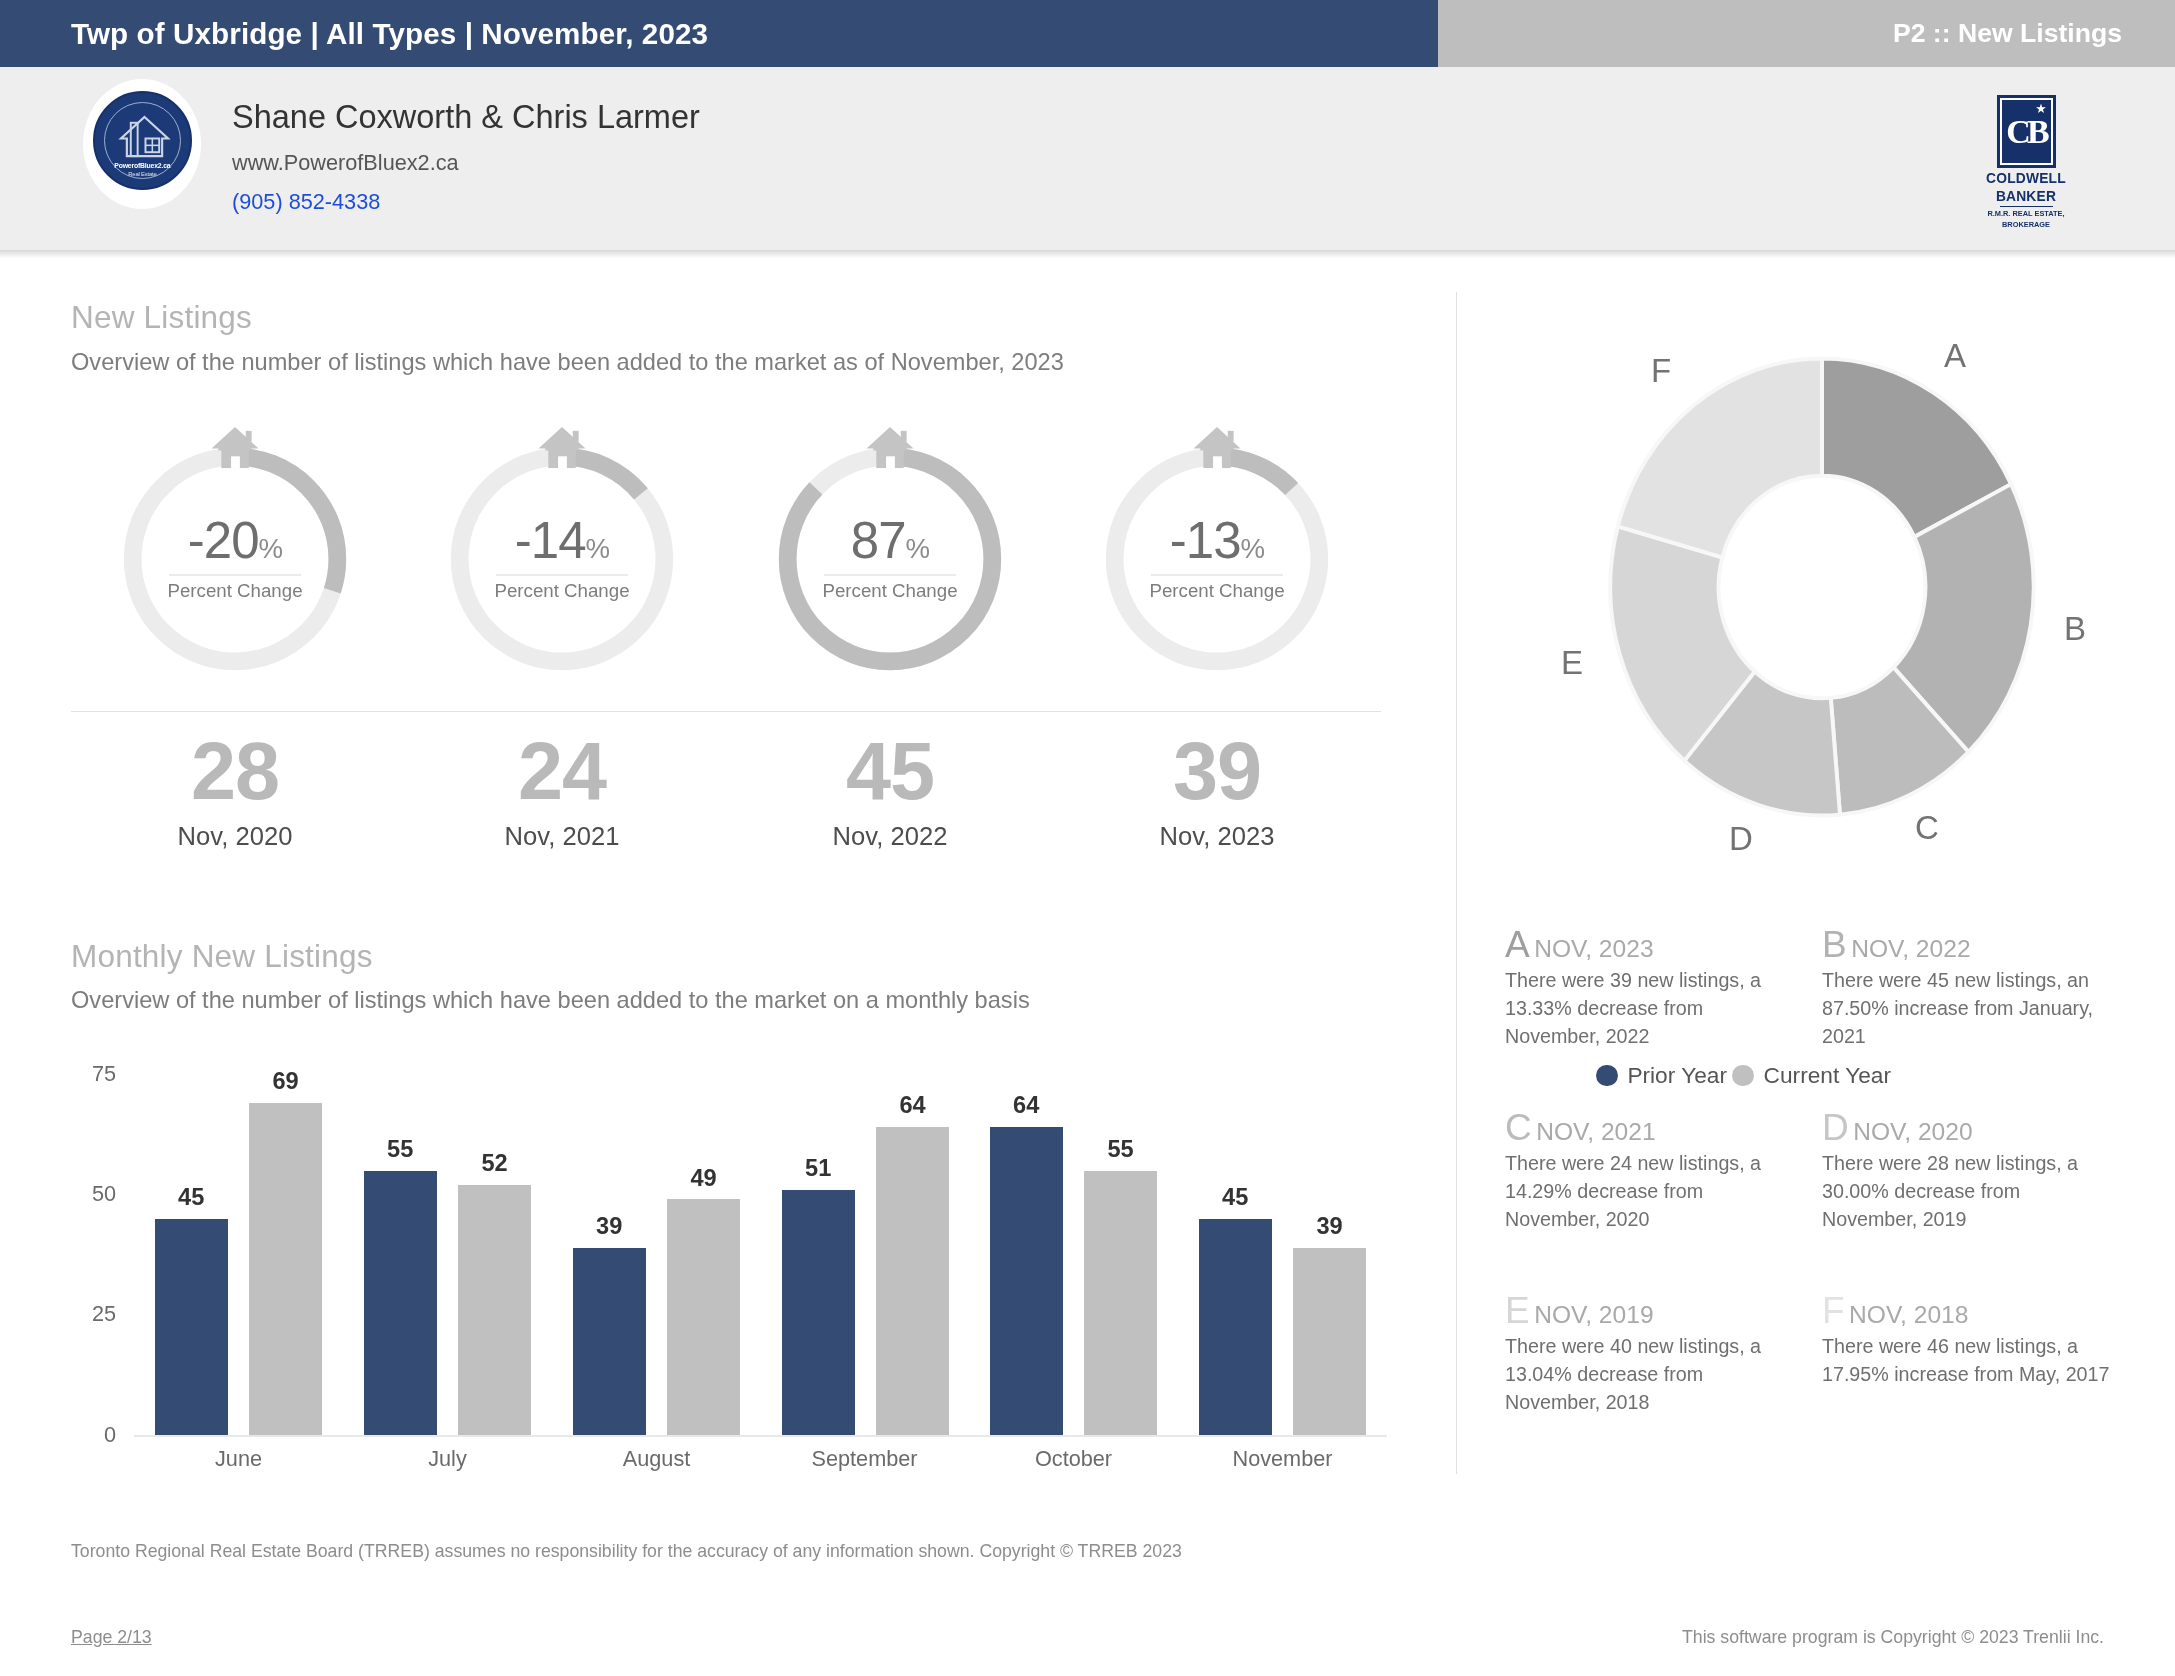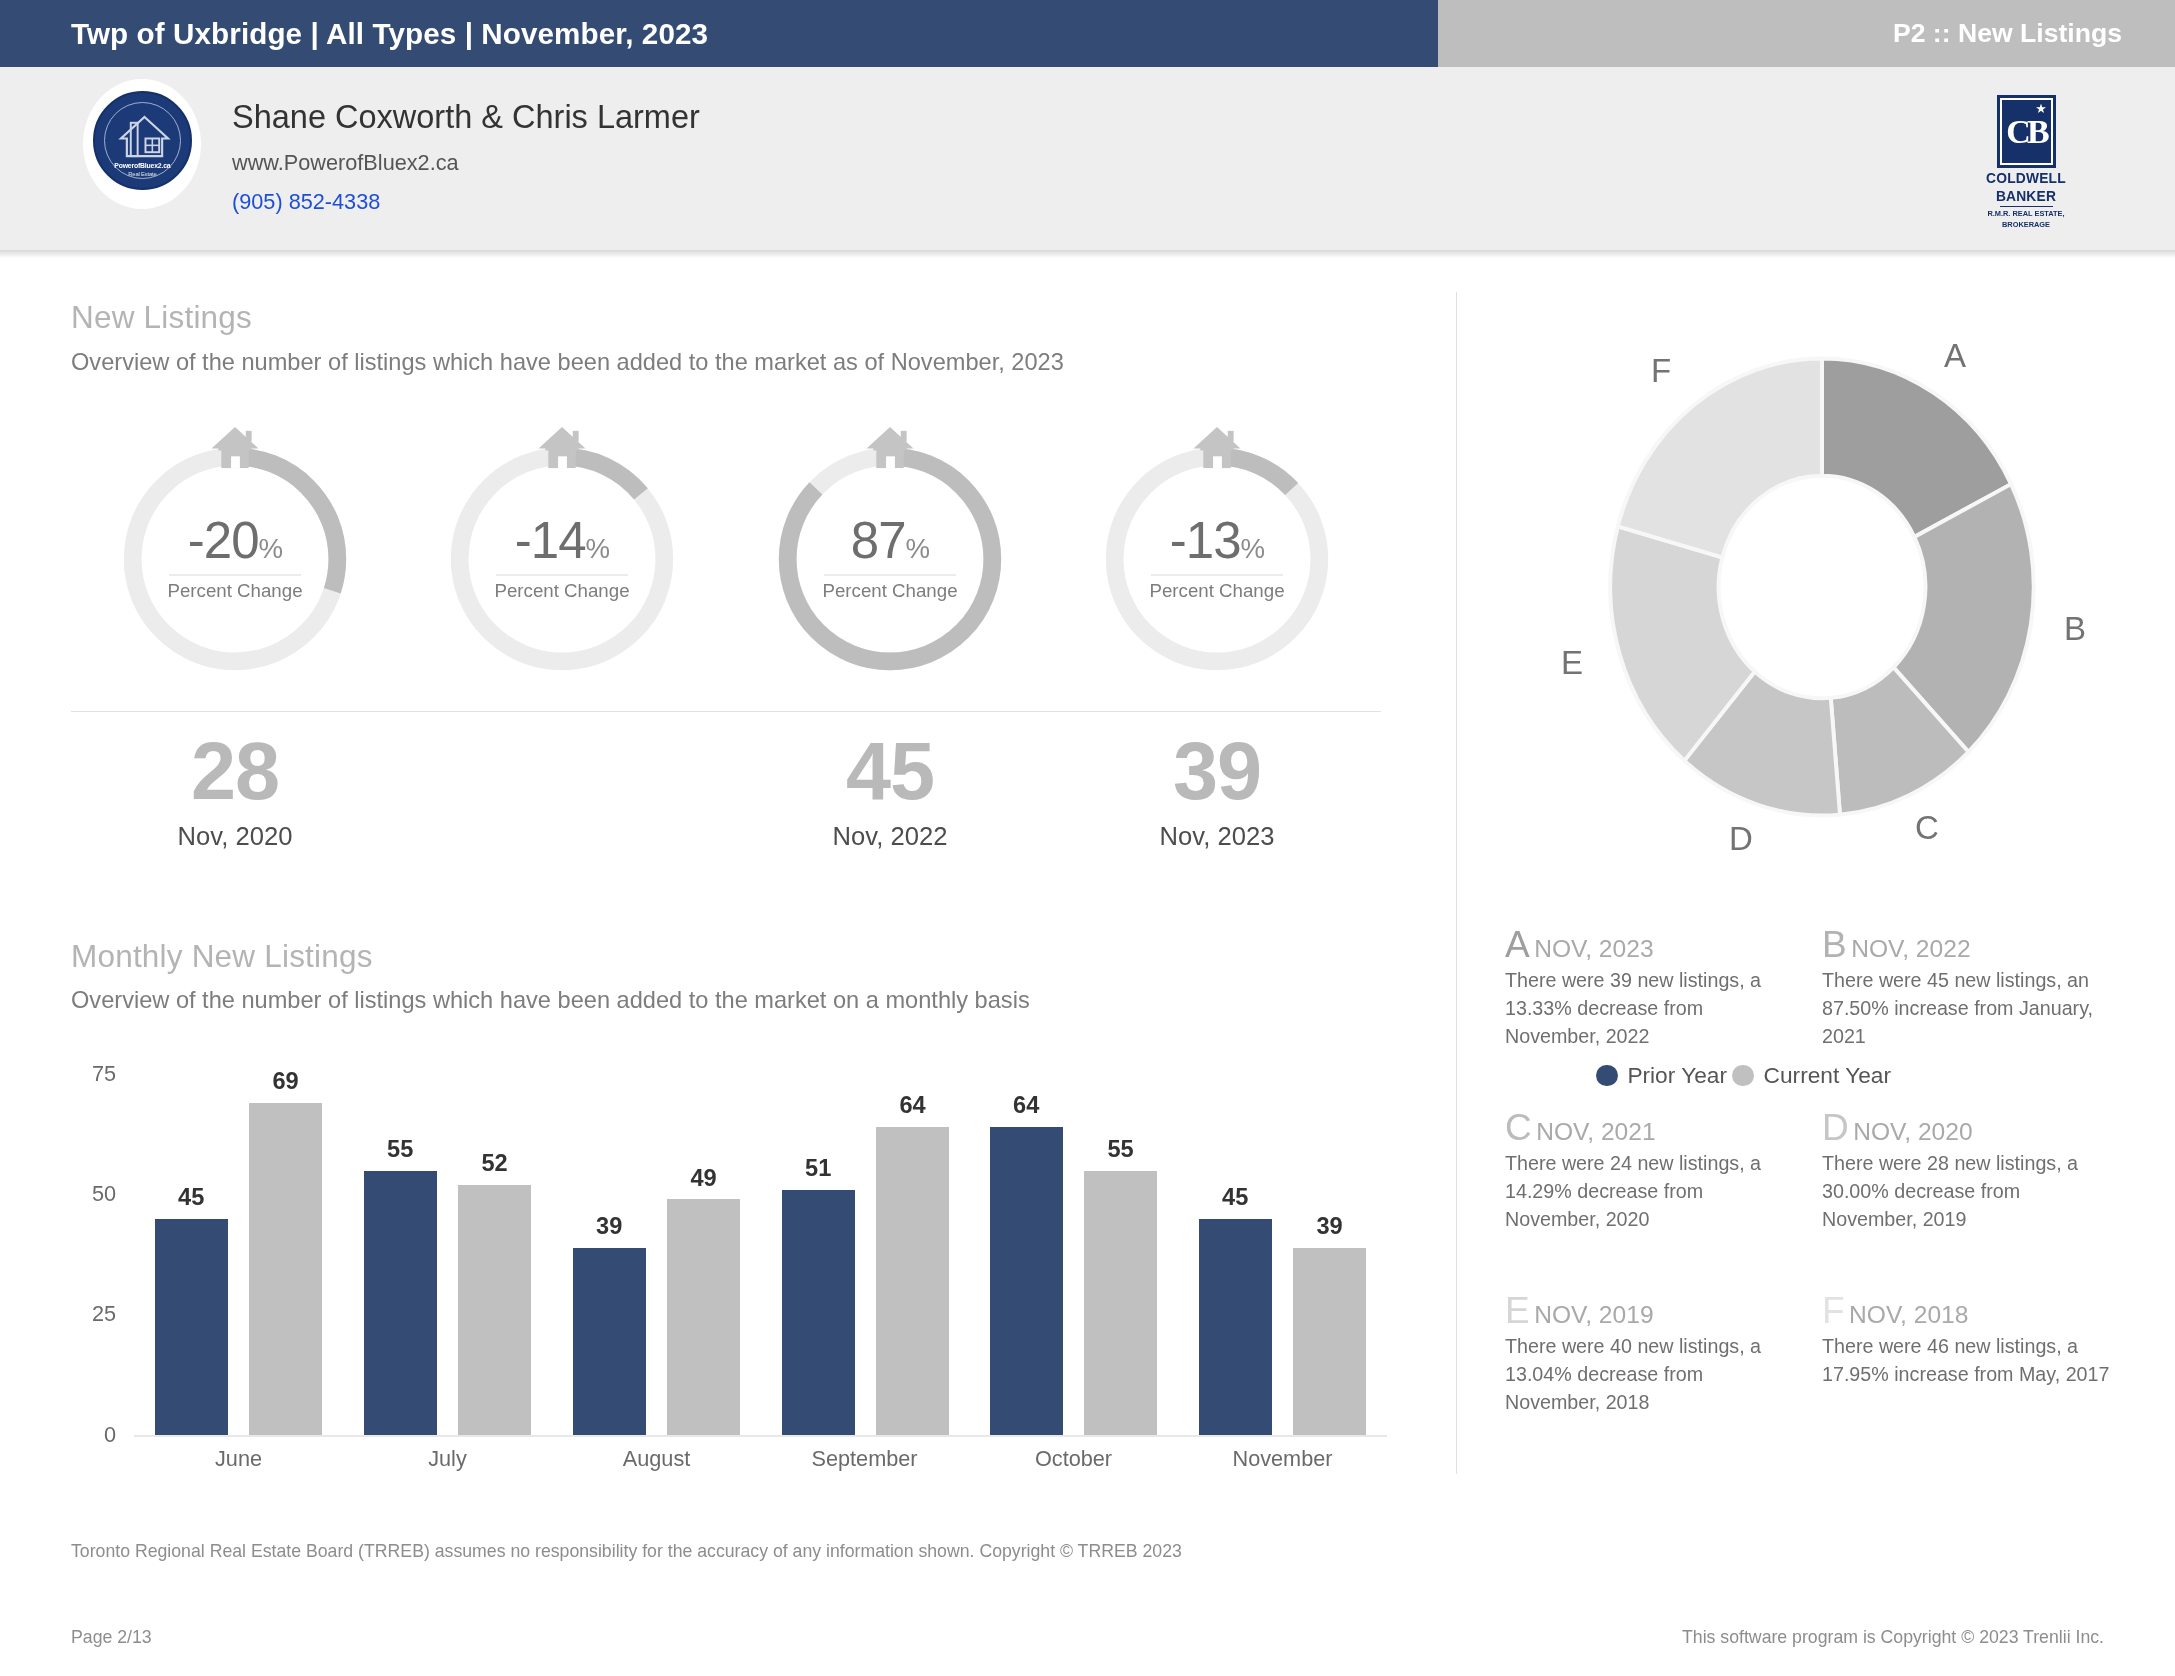--- a/index.html
+++ b/index.html
@@ -114,21 +114,21 @@
   
   .rlegend { position:absolute; left:1505px; top:926px; width:630px; }
   .rblock { position:absolute; width:296px; }
   .rblock .rhead { white-space:nowrap; margin-bottom:3.9px; }
   .rblock .rletter { font-size:37px; line-height:1; }
   .rblock .ryear { font-size:24.6px; color:#a9a9a9; }
   .rblock .rbody { font-size:19.7px; color:#6f6f6f; line-height:1.42; }
 
   
   .disclaimer { position:absolute; left:71px; top:1541px; font-size:17.7px; color:#8d8d8d; }
-  .footer-left { position:absolute; left:71px; top:1627px; font-size:17.7px; color:#8d8d8d; }
+  .footer-left { position:absolute; left:71px; top:1627px; font-size:17.7px; color:#8d8d8d;text-decoration:underline; }
   .footer-right { position:absolute; right:71px; top:1627px; font-size:17.7px; color:#8d8d8d; }
 </style>
 </head>
 <body>
 
 <div class="page">
 
   <div class="topbar">
     <div class="topbar-navy"></div>
     <div class="topbar-title">Twp of Uxbridge | All Types | November, 2023</div>
@@ -236,20 +236,24 @@
         <div class="gline"></div>
         <div class="glabel">Percent Change</div>
       </div>
     </div>
   <div class="hr-gauges"></div>
   <div class="totals">
       <div class="total" style="left: 41px;">
         <div class="tnum">28</div>
         <div class="tlab">Nov, 2020</div>
       </div>
+      <div class="total" style="left: 368px;">
+        <div class="tnum">24</div>
+        <div class="tlab">Nov, 2021</div>
+      </div>
       <div class="total" style="left: 696px;">
         <div class="tnum">45</div>
         <div class="tlab">Nov, 2022</div>
       </div>
       <div class="total" style="left: 1023px;">
         <div class="tnum">39</div>
         <div class="tlab">Nov, 2023</div>
       </div>
     </div>
 

